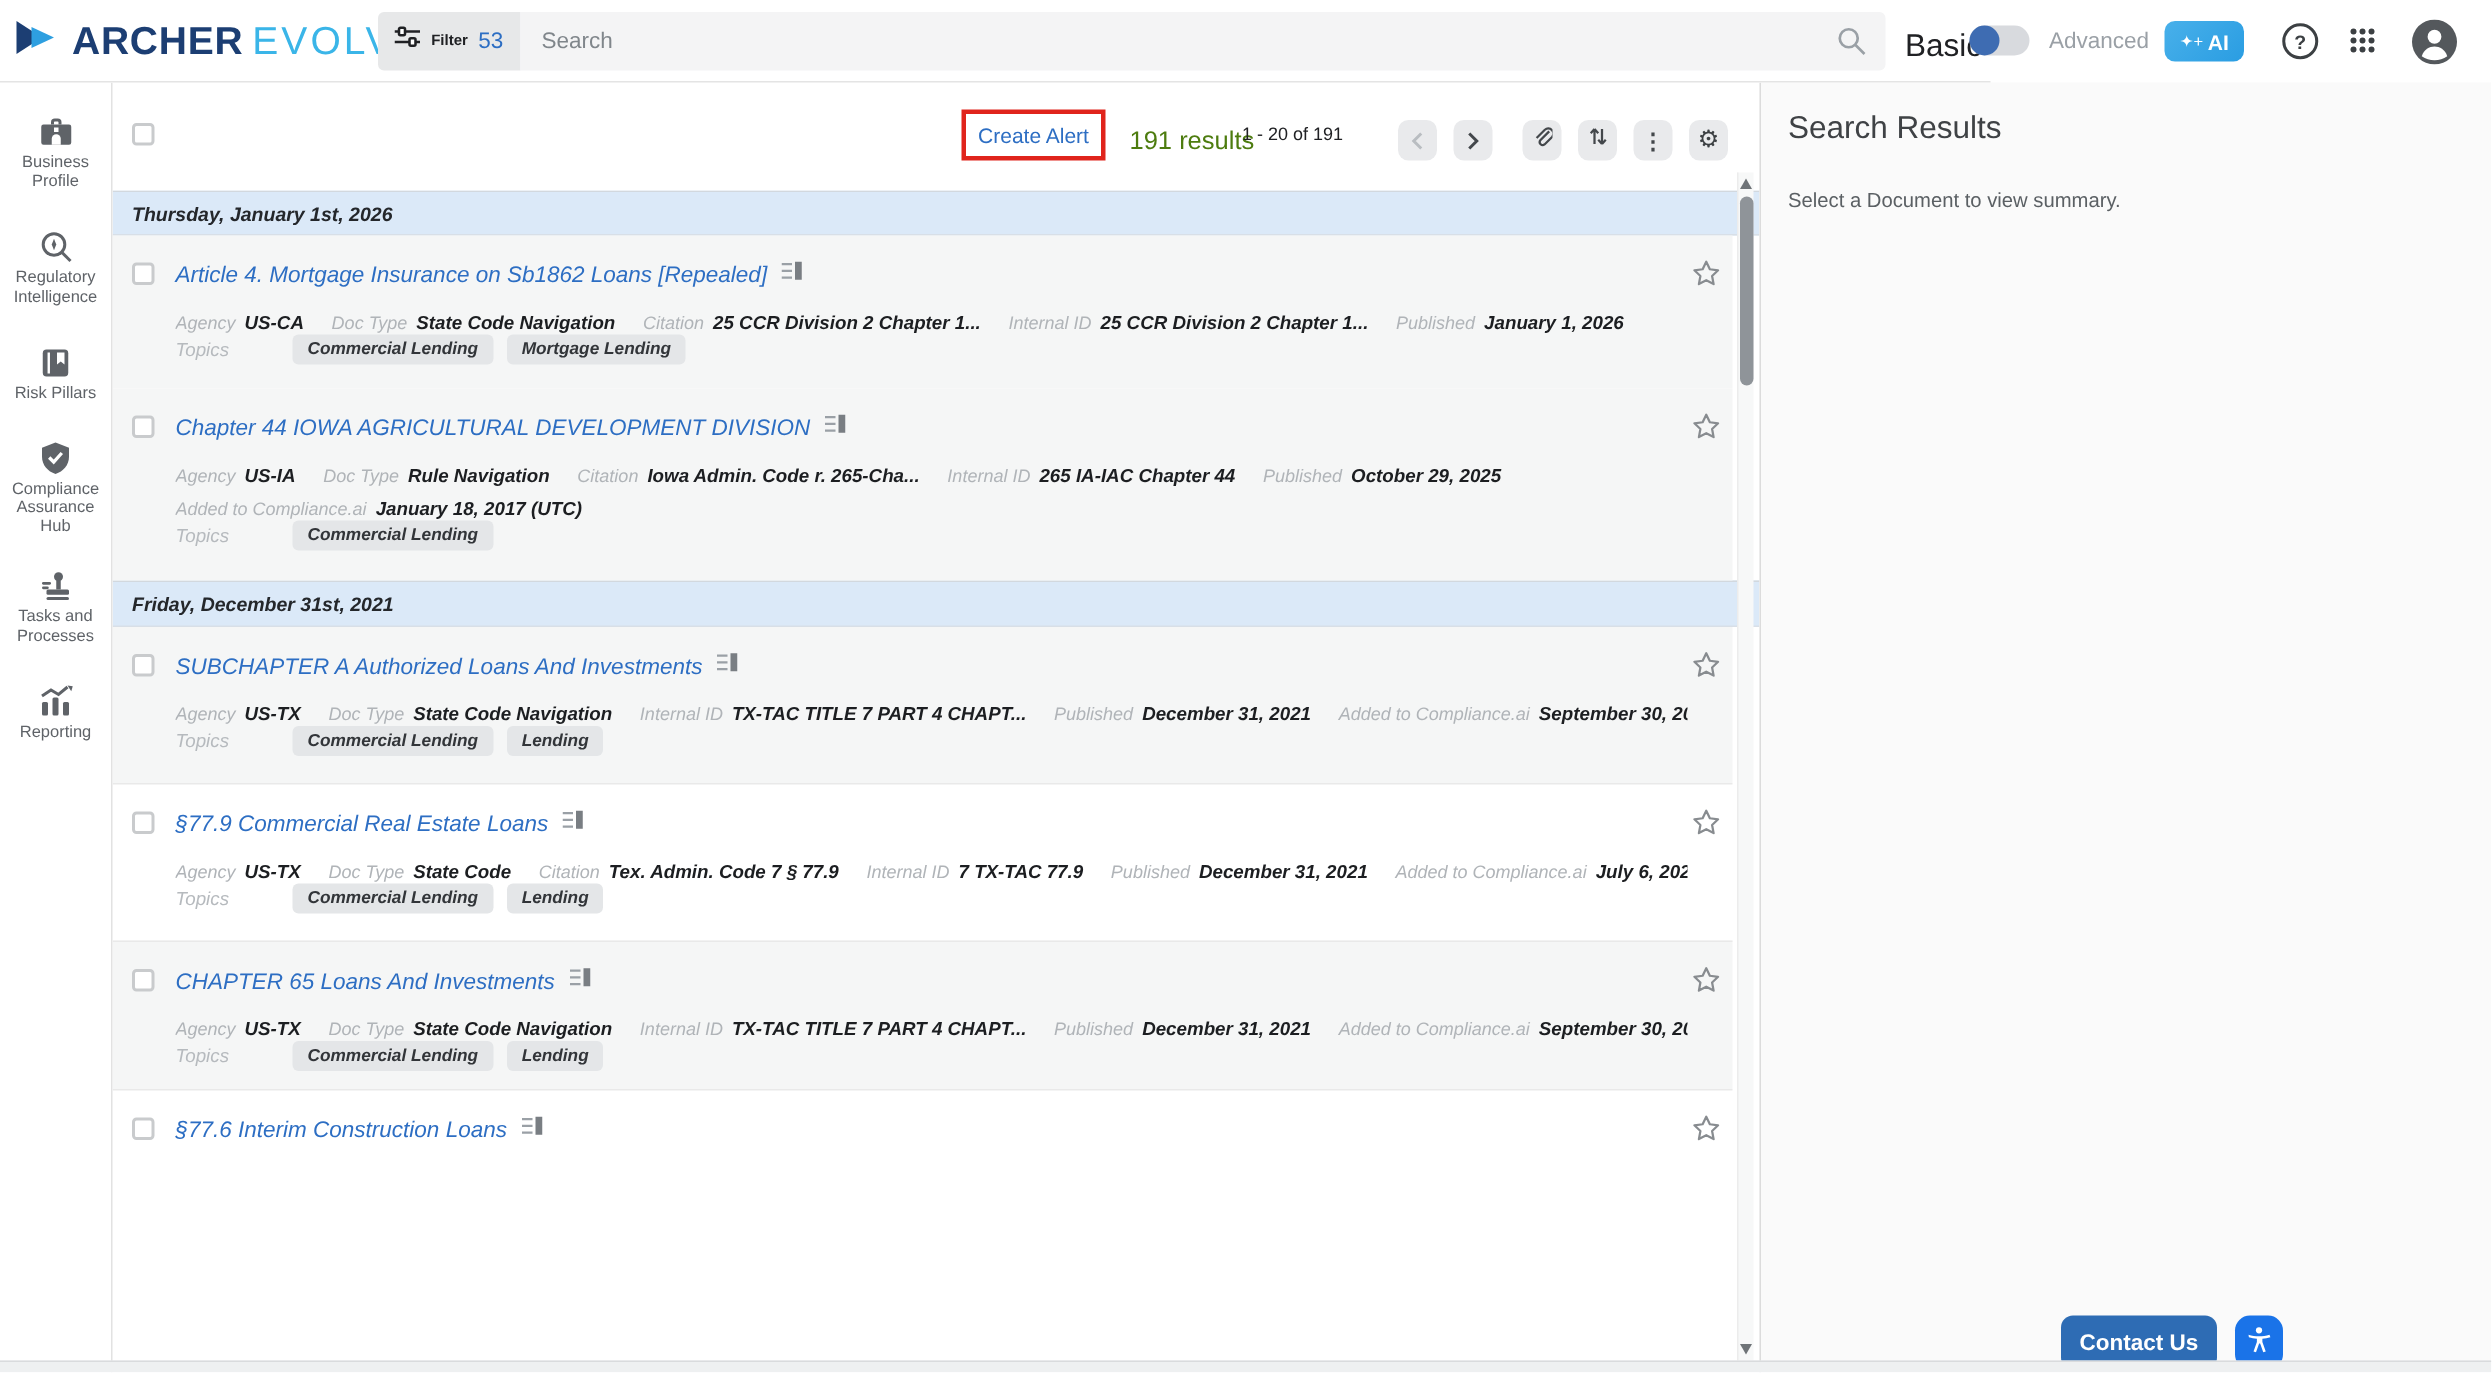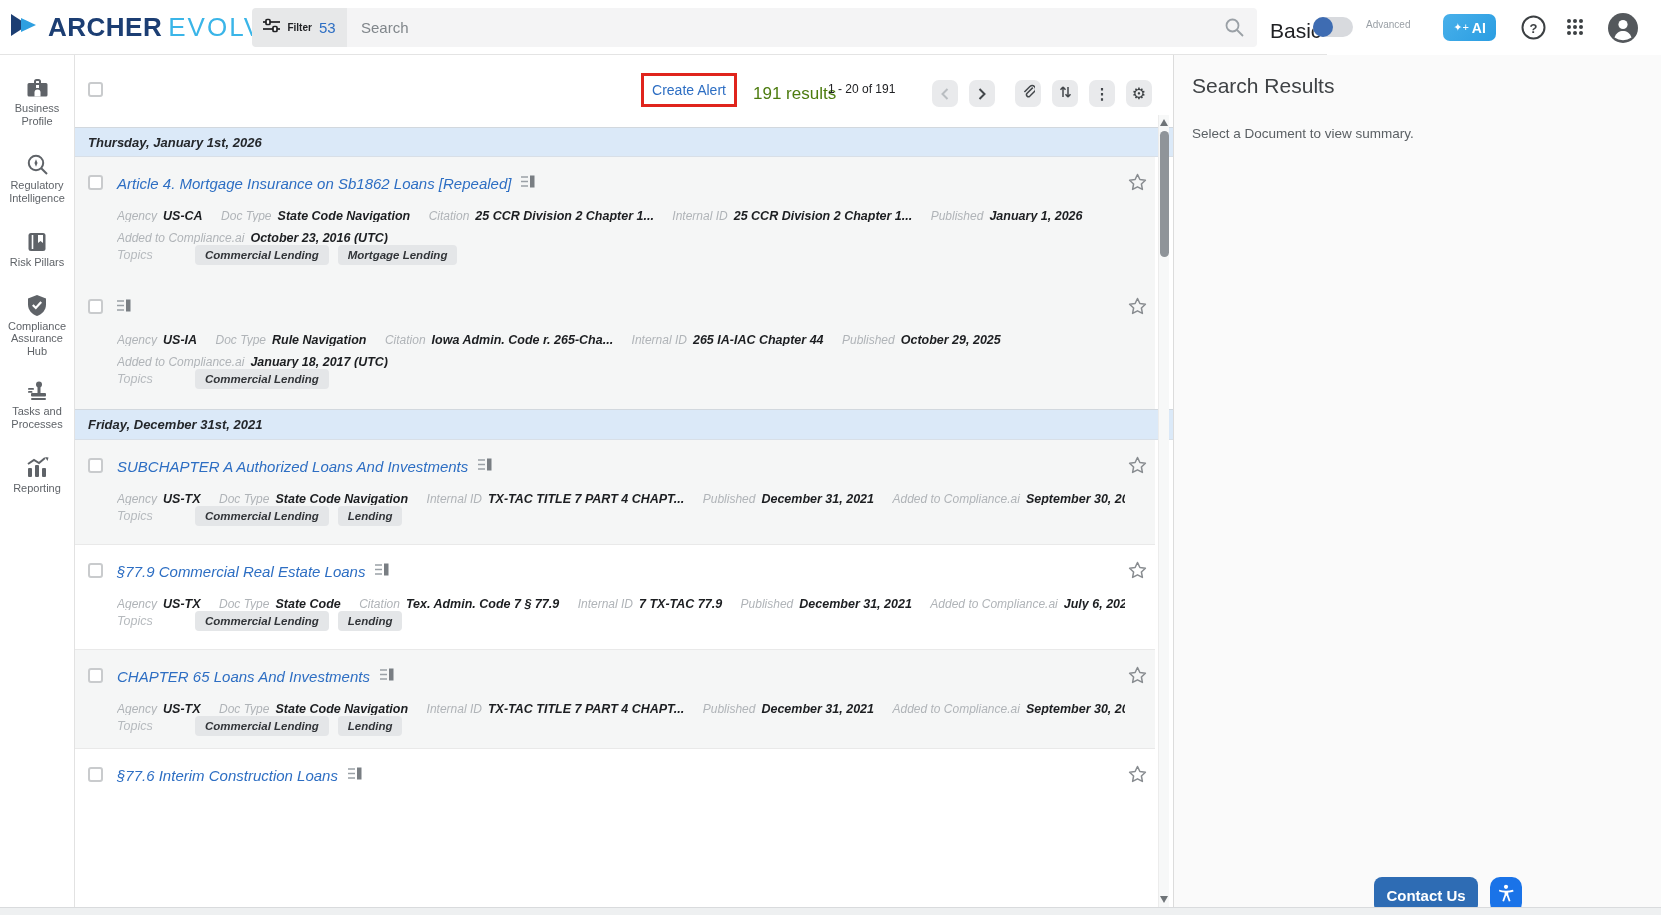--- a/index.html
+++ b/index.html
@@ -15,21 +15,21 @@
   .filter-chip { position:absolute; left:252px; top:8px; width:95px; height:39px; background:#e7e8e9; border-radius:4px 0 0 4px; display:flex; align-items:center; justify-content:center; gap:7px; cursor:pointer; }
   .filter-label { font-size:10px; font-weight:600; color:#202124; }
   .filter-count { font-size:15px; font-weight:500; color:#2d6ec3; }
   .search-seg { position:absolute; left:347px; top:8px; width:910px; height:39px; background:#f4f4f5; border-radius:0 4px 4px 0; }
   .search-seg input { position:absolute; left:14px; top:0; width:840px; height:39px; border:none; outline:none; background:transparent; font-size:15px; color:#3c4043; font-family:"Liberation Sans",sans-serif; }
   .search-seg input::placeholder { color:#80868b; }
   .search-mag { position:absolute; right:12px; top:9px; }
   .mode-basic { position:absolute; left:1270px; top:19px; font-size:21px; color:#202124; }
   .toggle { position:absolute; left:1313px; top:17px; width:40px; height:20px; background:#d8dade; border-radius:10px; cursor:pointer; }
   .toggle .knob { position:absolute; left:0; top:0; width:20px; height:20px; border-radius:50%; background:#3e6cb2; }
-  .mode-advanced { position:absolute; left:1366px; top:19px; font-size:10px; color:#9aa0a6; }
+  .mode-advanced { position:absolute; left:1366px; top:19px; font-size:15px; color:#9aa0a6; }
   .ai-btn { position:absolute; left:1443px; top:14px; width:53px; height:27px; border-radius:7px; background:linear-gradient(135deg,#48b0ea,#2a9de2); color:#fff; display:flex; align-items:center; justify-content:center; gap:3px; font-size:14px; font-weight:bold; cursor:pointer; }
   .ai-spark { font-size:11px; font-weight:normal; }
   .icon-btn { position:absolute; cursor:pointer; }
   .grid-dots { width:4px; height:4px; background:#3c4043; border-radius:50%;
      box-shadow:6px 0 #3c4043,12px 0 #3c4043,0 6px #3c4043,6px 6px #3c4043,12px 6px #3c4043,0 12px #3c4043,6px 12px #3c4043,12px 12px #3c4043; }
 
   
   #sidebar { position:absolute; left:0; top:55px; width:75px; height:860px; background:#fff; border-right:1px solid #e2e2e2; z-index:20; }
   .side-item { display:flex; flex-direction:column; align-items:center; cursor:pointer; }
   .side-item .lbl { font-size:11px; line-height:12.5px; color:#5f6368; text-align:center; margin-top:3px; padding:0 3px; }
@@ -284,38 +284,36 @@
               </svg>
           </span>
         </div>
         <div class="meta-line">
           <span class="ml">Agency</span><span class="mv">US-CA</span>
           <span class="ml">Doc Type</span><span class="mv">State Code Navigation</span>
           <span class="ml">Citation</span><span class="mv">25 CCR Division 2 Chapter 1...</span>
           <span class="ml">Internal ID</span><span class="mv">25 CCR Division 2 Chapter 1...</span>
           <span class="ml">Published</span><span class="mv">January 1, 2026</span>
         </div>
-        <div class="meta-line second">
-          <span class="ml">Added to Compliance.ai</span><span class="mv">October 23, 2016 (UTC)</span>
-        </div>
         <div class="topics-line">
           <span class="topics-label">Topics</span>
           <span class="chip">Commercial Lending</span>
           <span class="chip">Mortgage Lending</span>
         </div>
         <span class="star">
           <svg width="19" height="19" viewBox="0 0 19 19" fill="none" stroke="#888c90" stroke-width="1.5" stroke-linejoin="round">
               <path d="M9.5 1.5l2.4 5 5.5.7-4 3.8 1 5.4-4.9-2.6-4.9 2.6 1-5.4-4-3.8 5.5-.7z"></path>
             </svg>
         </span>
       </div>
 
       <div class="row shade pb-lg">
         <div class="cbx row-cbx"></div>
         <div class="title-line">
+          <span class="doc-title">Chapter 44 IOWA AGRICULTURAL DEVELOPMENT DIVISION</span>
           <span>
             <svg width="14" height="15" viewBox="0 0 14 15">
                 <g stroke="#9aa0a6" stroke-width="1.5">
                   <line x1="0" y1="3" x2="7" y2="3"></line>
                   <line x1="0" y1="7.5" x2="7" y2="7.5"></line>
                   <line x1="0" y1="12" x2="7" y2="12"></line>
                 </g>
                 <rect x="9" y="1.5" width="4.5" height="12" fill="#797e83"></rect>
               </svg>
           </span>

